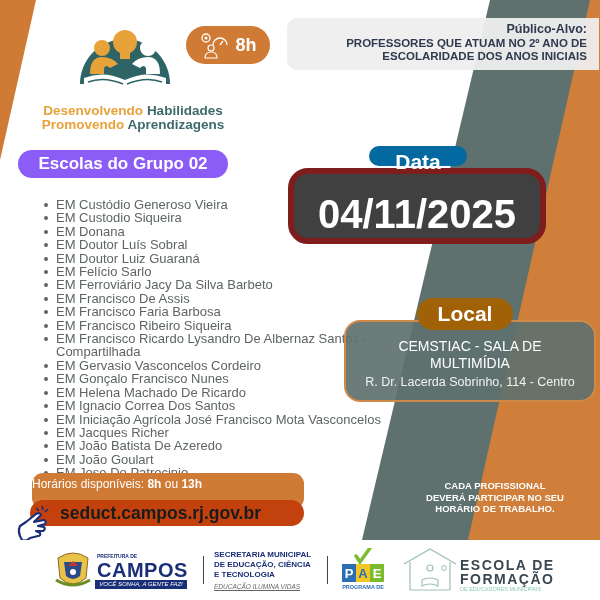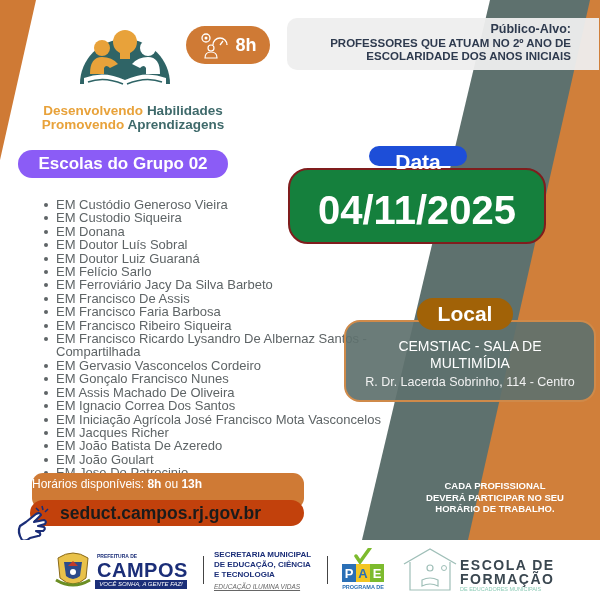--- a/index.html
+++ b/index.html
@@ -11,32 +11,32 @@
   .logo { left:70px; top:12px; width:110px; height:90px; }
   .tagline { left:28px; top:104px; width:210px; text-align:center; font-weight:bold; font-size:13.5px; line-height:14px; }
   .tagline .o { color:#E8A23A; }
   .tagline .g { color:#3F6A6B; }
 
   
   .hours-badge { left:186px; top:26px; width:84px; height:38px; border-radius:19px; background:#CF7A35; display:flex; align-items:center; justify-content:center; gap:6px; color:#fff; }
   .hours-badge .txt { font-weight:bold; font-size:18px; }
 
   
-  .publico { left:287px; top:18px; width:312px; height:52px; background:rgba(238,238,238,0.95); border-radius:10px 0 0 10px; text-align:right; padding-right:28px; box-sizing:border-box; color:#2E3A4E; font-weight:bold; font-size:11.5px; line-height:13.5px; padding-top:5px; }
+  .publico { left:287px; top:18px; width:312px; height:52px; background:rgba(238,238,238,0.95); border-radius:10px 0 0 10px; text-align:right; padding-right:12px; box-sizing:border-box; color:#2E3A4E; font-weight:bold; font-size:11.5px; line-height:13.5px; padding-top:5px; }
   .publico .title { font-size:12.5px; }
 
   
   .escolas-title { left:18px; top:150px; width:210px; height:28px; border-radius:14px; background:#8b5cf6; color:#fff; font-weight:bold; font-size:17px; line-height:28px; text-align:center; }
   .school-list { left:24px; top:181px; width:360px; margin:17px; padding:0; list-style:none; color:#5E6466; font-size:13px; line-height:13.4px; }
   .school-list li { position:relative; padding-left:15px; }
   .school-list li::before { content:""; position:absolute; left:3px; top:5px; width:4px; height:4px; border-radius:50%; background:#5E6466; }
 
   
-  .data-tag { left:369px; top:146px; width:98px; height:20px; border-radius:16px; background:#1d4ed8; color:#fff; font-weight:bold; font-size:21px; line-height:32px; text-align:center; z-index:3; }
-  .data-box { left:288px; top:168px; width:258px; height:76px; border-radius:20px; background:#15803d; border:2px solid #7f1d1d; box-sizing:border-box; color:#fff; font-weight:bold; font-size:40px; line-height:80px; text-align:center; z-index:2; }
+  .data-tag { left:369px; top:146px; width:98px; height:20px; border-radius:16px; background:#0369a1; color:#fff; font-weight:bold; font-size:21px; line-height:32px; text-align:center; z-index:3; }
+  .data-box { left:288px; top:168px; width:258px; height:76px; border-radius:20px; background:#404040; border:6px solid #7f1d1d; box-sizing:border-box; color:#fff; font-weight:bold; font-size:40px; line-height:80px; text-align:center; z-index:2; }
 
   
   .local-tag { left:417px; top:298px; width:96px; height:32px; border-radius:16px; background:#a16207; color:#fff; font-weight:bold; font-size:21px; line-height:32px; text-align:center; z-index:3; }
   .local-box { left:344px; top:320px; width:252px; height:82px; border-radius:16px; background:rgba(94,113,110,0.92); border:2px solid #CF8A4A; box-sizing:border-box; color:#fff; text-align:center; z-index:2; padding-top:16px; }
   .local-box .name { font-weight:normal; font-size:14px; line-height:17px; }
   .local-box .addr { font-size:12.5px; margin-top:3px; color:#f2f2f2; }
 
   
   .horarios { left:32px; top:473px; width:272px; height:36px; border-radius:11px; background:#CF7A35; color:#fff; font-size:12px; line-height:22px; text-align:left; }
   .horarios b { font-weight:bold; }
@@ -113,21 +113,21 @@
   <li>EM Doutor Luís Sobral</li>
   <li>EM Doutor Luiz Guaraná</li>
   <li>EM Felício Sarlo</li>
   <li>EM Ferroviário Jacy Da Silva Barbeto</li>
   <li>EM Francisco De Assis</li>
   <li>EM Francisco Faria Barbosa</li>
   <li>EM Francisco Ribeiro Siqueira</li>
   <li>EM Francisco Ricardo Lysandro De Albernaz Santos - Compartilhada</li>
   <li>EM Gervasio Vasconcelos Cordeiro</li>
   <li>EM Gonçalo Francisco Nunes</li>
-  <li>EM Assis Machado De Oliveira</li>
+  <li>EM Helena Machado De Ricardo</li>
   <li>EM Ignacio Correa Dos Santos</li>
   <li>EM Iniciação Agrícola José Francisco Mota Vasconcelos</li>
   <li>EM Jacques Richer</li>
   <li>EM João Batista De Azeredo</li>
   <li>EM João Goulart</li>
   <li>EM Jose Do Patrocinio</li>
 </ul>
 
 <div class="abs data-tag">Data</div>
 <div class="abs data-box">04/11/2025</div>

